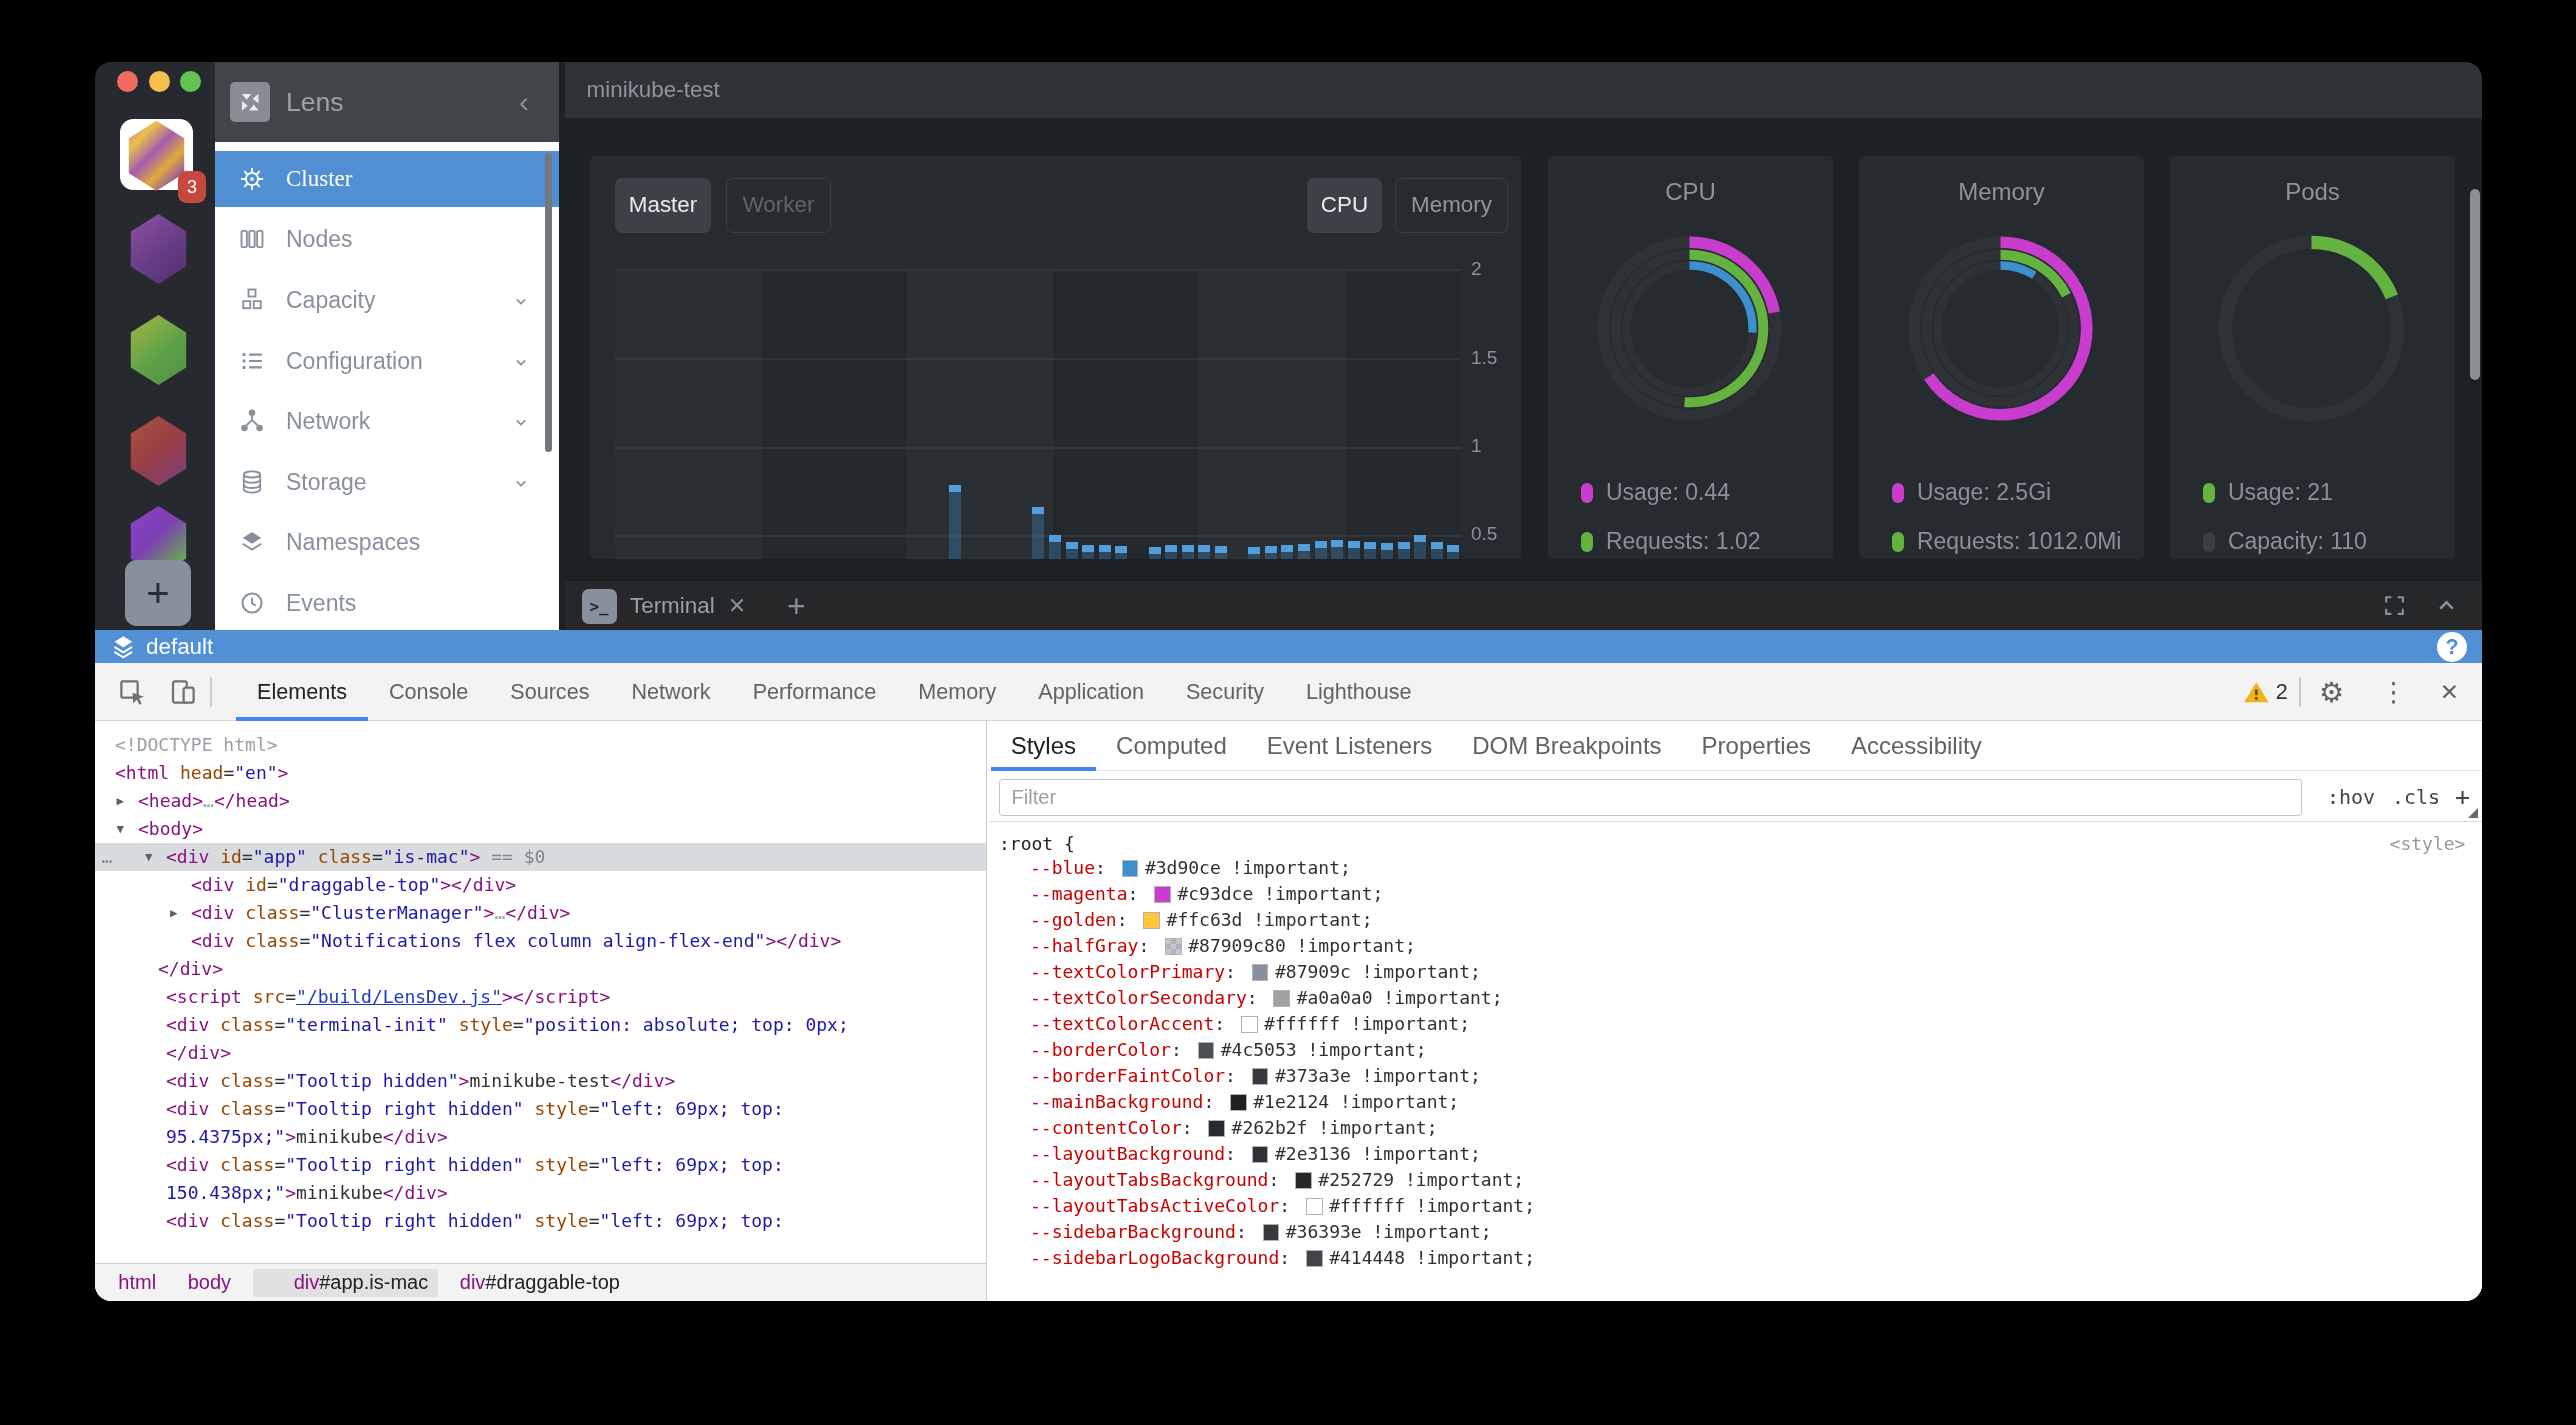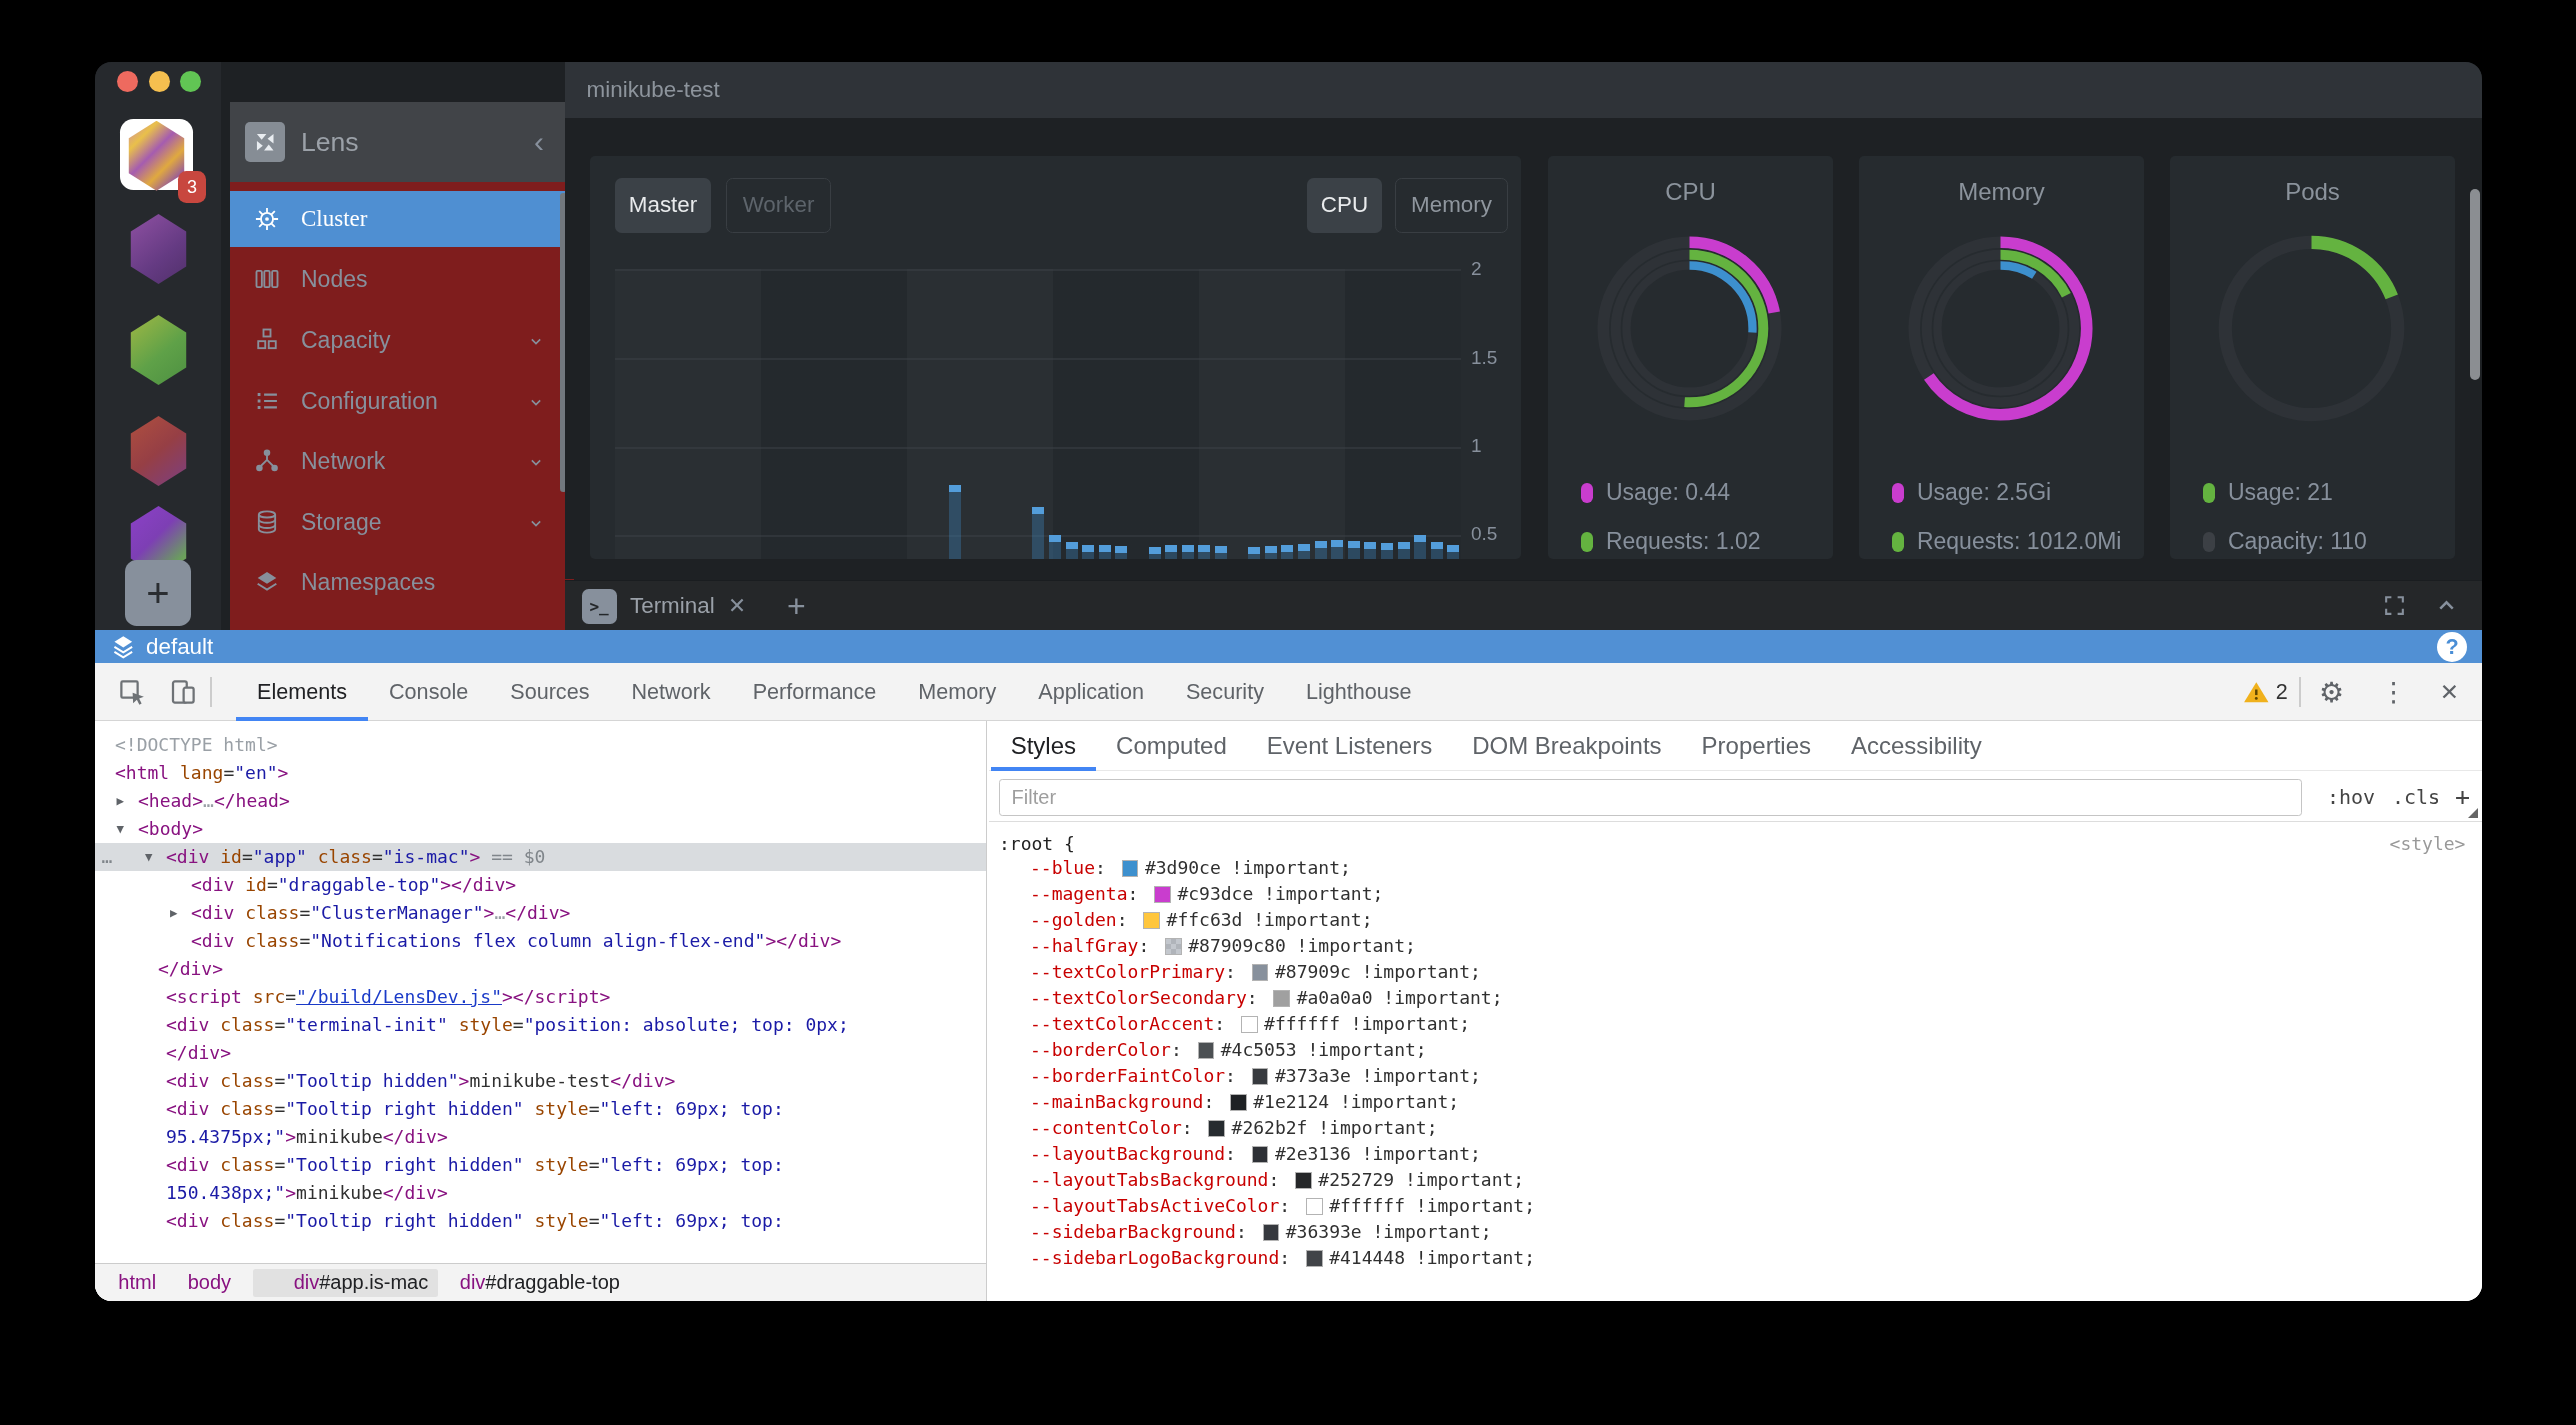--- a/index.html
+++ b/index.html
@@ -20,21 +20,21 @@
   .hex.h1 { left:32px; top:152px; background:linear-gradient(140deg,#9a55ae,#6a3c8a 60%,#53306e); opacity:.92; }
   .hex.h2 { left:32px; top:253px; background:linear-gradient(140deg,#a3b944,#5fa148 55%,#4c8f41); }
   .hex.h3 { left:32px; top:354px; background:linear-gradient(140deg,#b1503f,#963f45 50%,#7a3f85); }
   .hex.h4 { left:32px; top:444px; background:linear-gradient(135deg,#8d41c9 0%,#7d3fb4 45%,#6aa05c 80%,#87a357); }
   .badge { position:absolute; left:83px; top:109px; width:28px; height:32px; background:#c8473f;
            border-radius:8.3px; color:#fff; font-size:18px; display:flex; align-items:center; justify-content:center; }
   .add-tile { position:absolute; left:30px; top:498px; width:66px; height:66px; background:#87909c; border-radius:11.6px;
               color:#2a2d31; font-size:40px; display:flex; align-items:center; justify-content:center; font-weight:400; }
 
   
-  .menu { position:absolute; left:135px; top:0; width:344px; height:568px; background:#7f1d1d;margin-top:40px; }
+  .menu { position:absolute; left:120px; top:0; width:344px; height:568px; background:#ffffff; }
   .menu-header { position:absolute; left:0; top:0; width:344px; height:80px; background:#414448; }
   .lens-logo { position:absolute; left:15px; top:20px; width:40px; height:40px; background:#868d95; border-radius:5px; padding:5.8px; }
   .lens-title { position:absolute; left:71px; top:0; height:80px; display:flex; align-items:center;
                 font-size:26.6px; color:#9ba1a8; }
   .collapse { position:absolute; right:30px; top:0; height:80px; display:flex; align-items:center;
               font-size:30px; color:#87909c; }
   .mi { position:absolute; left:0; width:344px; height:56px; color:#87909c; cursor:default; }
   .mi .mico { position:absolute; left:23px; top:14px; width:28px; height:28px; }
   .mi .mlab { position:absolute; left:71px; top:0; height:56px; display:flex; align-items:center; font-size:23px; }
   .mi .mchev { position:absolute; right:28px; top:19px; width:20px; height:20px; }
@@ -486,21 +486,21 @@
           <span class="dt-gear">⚙</span>
           <span class="dt-kebab">⋮</span>
           <span class="dt-close">✕</span>
         </div>
       </div>
 
       <div class="dt-body">
         <div class="elem-panel">
           <div class="tree" id="tree">
               <div class="row" style="padding-left: 20px;"><span class="seg-g">&lt;!DOCTYPE html&gt;</span></div>
-              <div class="row" style="padding-left: 20px;"><span class="seg-t">&lt;html </span><span class="seg-a">lang</span><span class="seg-p">=</span><span class="seg-v">"en"</span><span class="seg-t">&gt;</span></div>
+              <div class="row" style="padding-left: 20px;"><span class="seg-t">&lt;html </span><span class="seg-a">head</span><span class="seg-p">=</span><span class="seg-v">"en"</span><span class="seg-t">&gt;</span></div>
               <div class="row" style="padding-left: 43px;"><span class="arw" style="left: 21.6px;">▶</span><span class="seg-t">&lt;head&gt;</span><span class="seg-g">…</span><span class="seg-t">&lt;/head&gt;</span></div>
               <div class="row" style="padding-left: 43px;"><span class="arw" style="left: 21.6px;">▼</span><span class="seg-t">&lt;body&gt;</span></div>
               <div class="row sel" style="padding-left: 71px;"><span class="gut">…</span><span class="arw" style="left: 50px;">▼</span><span class="seg-t">&lt;div </span><span class="seg-a">id</span><span class="seg-p">=</span><span class="seg-v">"app"</span><span class="seg-p"> </span><span class="seg-a">class</span><span class="seg-p">=</span><span class="seg-v">"is-mac"</span><span class="seg-t">&gt;</span><span class="seg-d"> == $0</span></div>
               <div class="row" style="padding-left: 96px;"><span class="seg-t">&lt;div </span><span class="seg-a">id</span><span class="seg-p">=</span><span class="seg-v">"draggable-top"</span><span class="seg-t">&gt;&lt;/div&gt;</span></div>
               <div class="row" style="padding-left: 96px;"><span class="arw" style="left: 75px;">▶</span><span class="seg-t">&lt;div </span><span class="seg-a">class</span><span class="seg-p">=</span><span class="seg-v">"ClusterManager"</span><span class="seg-t">&gt;</span><span class="seg-g">…</span><span class="seg-t">&lt;/div&gt;</span></div>
               <div class="row" style="padding-left: 96px;"><span class="seg-t">&lt;div </span><span class="seg-a">class</span><span class="seg-p">=</span><span class="seg-v">"Notifications flex column align-flex-end"</span><span class="seg-t">&gt;&lt;/div&gt;</span></div>
               <div class="row" style="padding-left: 63px;"><span class="seg-t">&lt;/div&gt;</span></div>
               <div class="row" style="padding-left: 71px;"><span class="seg-t">&lt;script </span><span class="seg-a">src</span><span class="seg-p">=</span><span class="seg-l">"/build/LensDev.js"</span><span class="seg-t">&gt;&lt;/script&gt;</span></div>
               <div class="row" style="padding-left: 71px;"><span class="seg-t">&lt;div </span><span class="seg-a">class</span><span class="seg-p">=</span><span class="seg-v">"terminal-init"</span><span class="seg-p"> </span><span class="seg-a">style</span><span class="seg-p">=</span><span class="seg-v">"position: absolute; top: 0px;</span></div>
               <div class="row" style="padding-left: 71px;"><span class="seg-t">&lt;/div&gt;</span></div>

